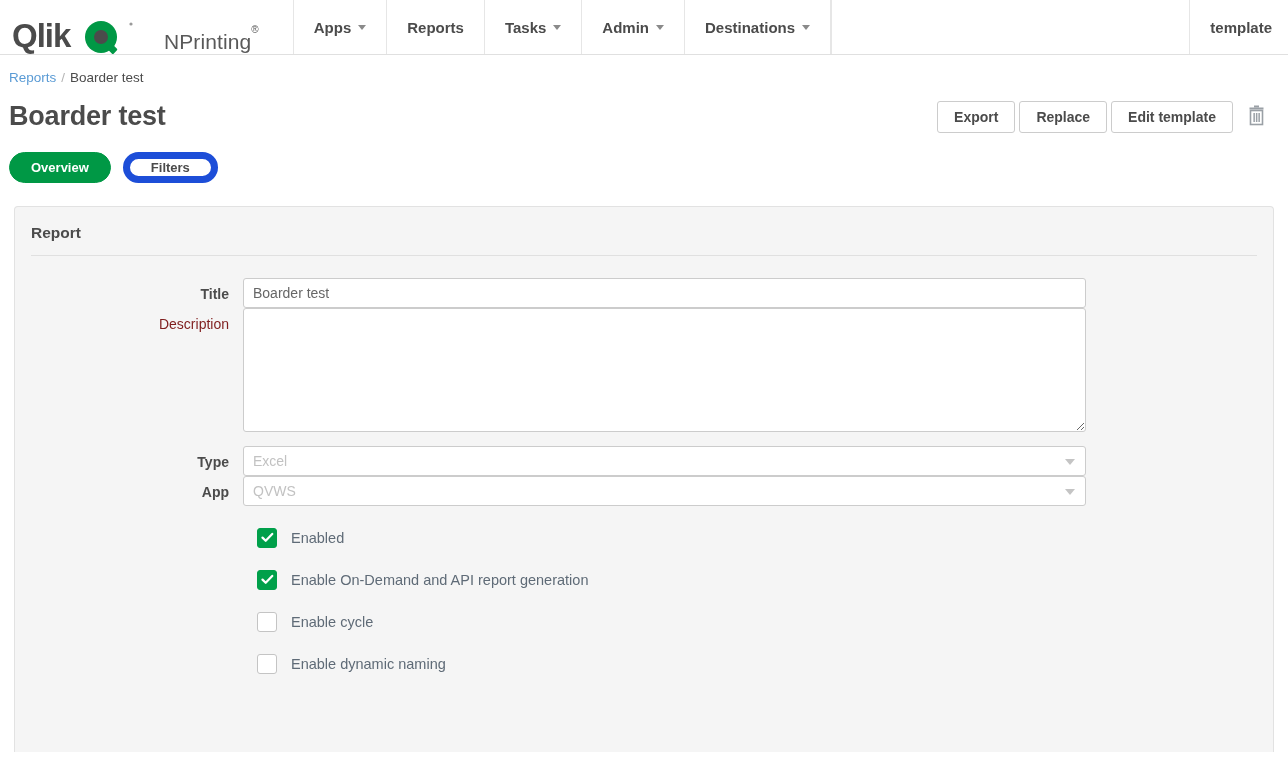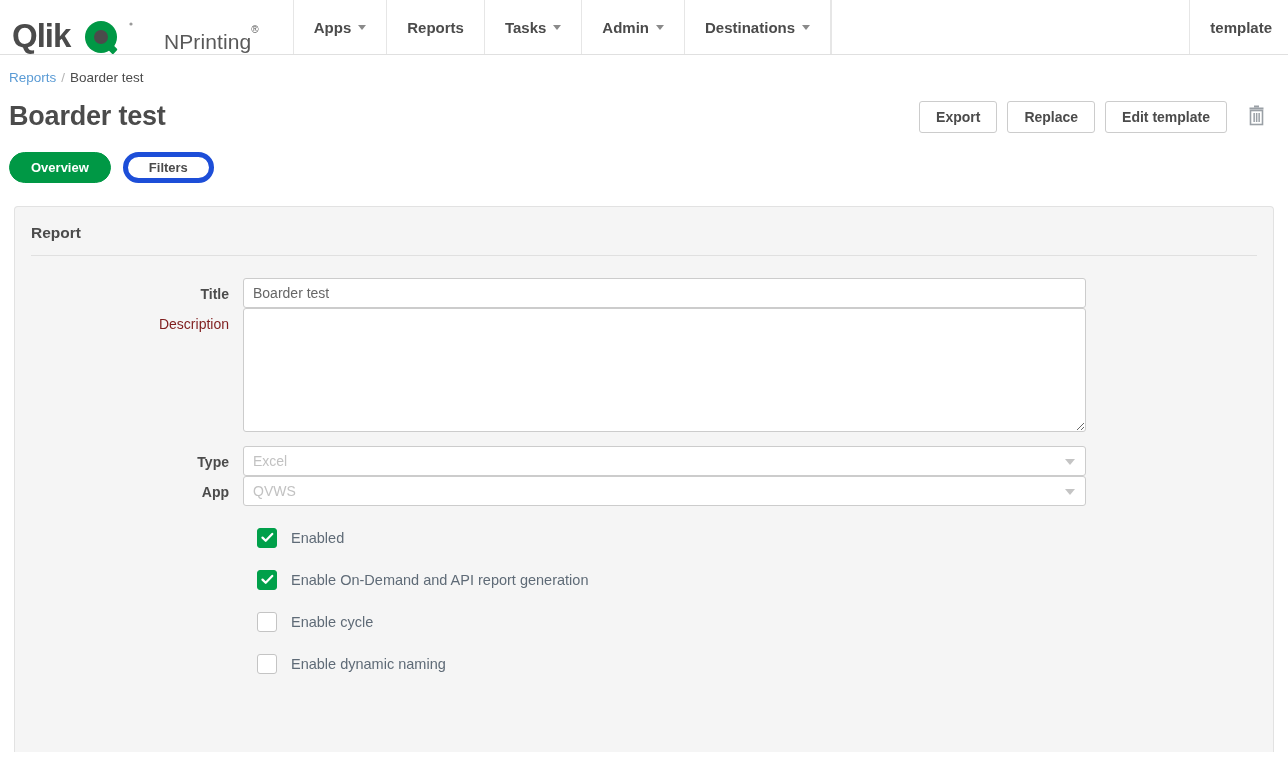--- a/index.html
+++ b/index.html
@@ -95,21 +95,21 @@
     font-size: 27px;
     font-weight: bold;
     color: #4b4b4b;
     margin: 0;
     letter-spacing: -.2px;
   }
   .title-actions {
     margin-left: auto;
     display: flex;
     align-items: center;
-    gap: 10px;
+    gap: 4px;
     padding-right: 9px;
   }
   .btn {
     height: 32px;
     padding: 0 16px;
     border: 1px solid #cccccc;
     border-radius: 3px;
     background: #ffffff;
     font-size: 14px;
     font-weight: bold;
@@ -148,21 +148,21 @@
     white-space: nowrap;
   }
   .tab.active {
     background: #009845;
     color: #ffffff;
     border: 1px solid #009845;
   }
   .tab.inactive {
     background: #ffffff;
     color: #4b4b4b;
-    border: 5px solid #1d4ed8;
+    border: 7px solid #1d4ed8;
   }
 
   
   .panel {
     margin: 23px 14px 0 14px;
     background: #f5f5f5;
     border: 1px solid #e2e2e2;
     border-bottom: none;
     border-radius: 4px 4px 0 0;
     min-height: 546px;

